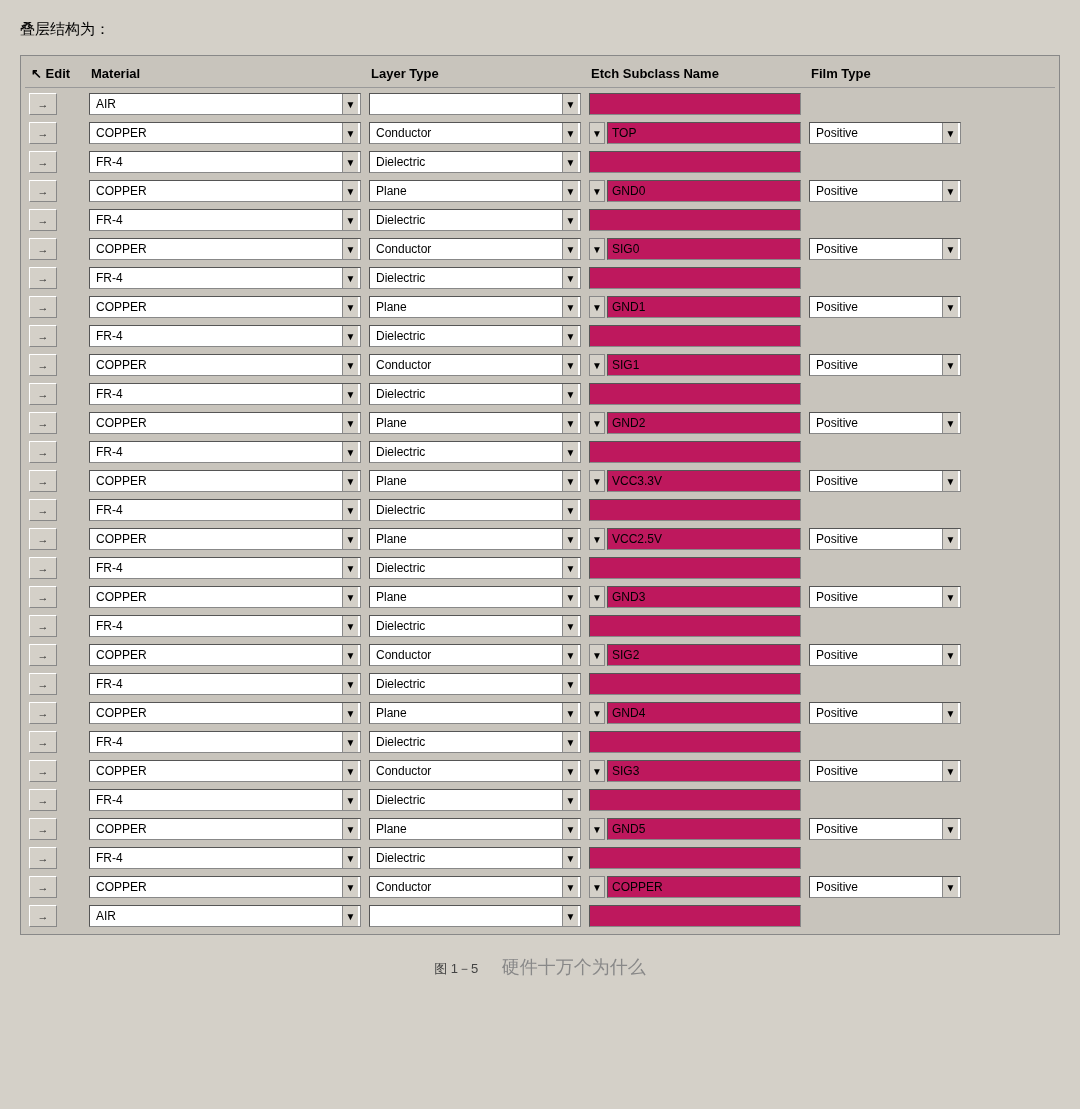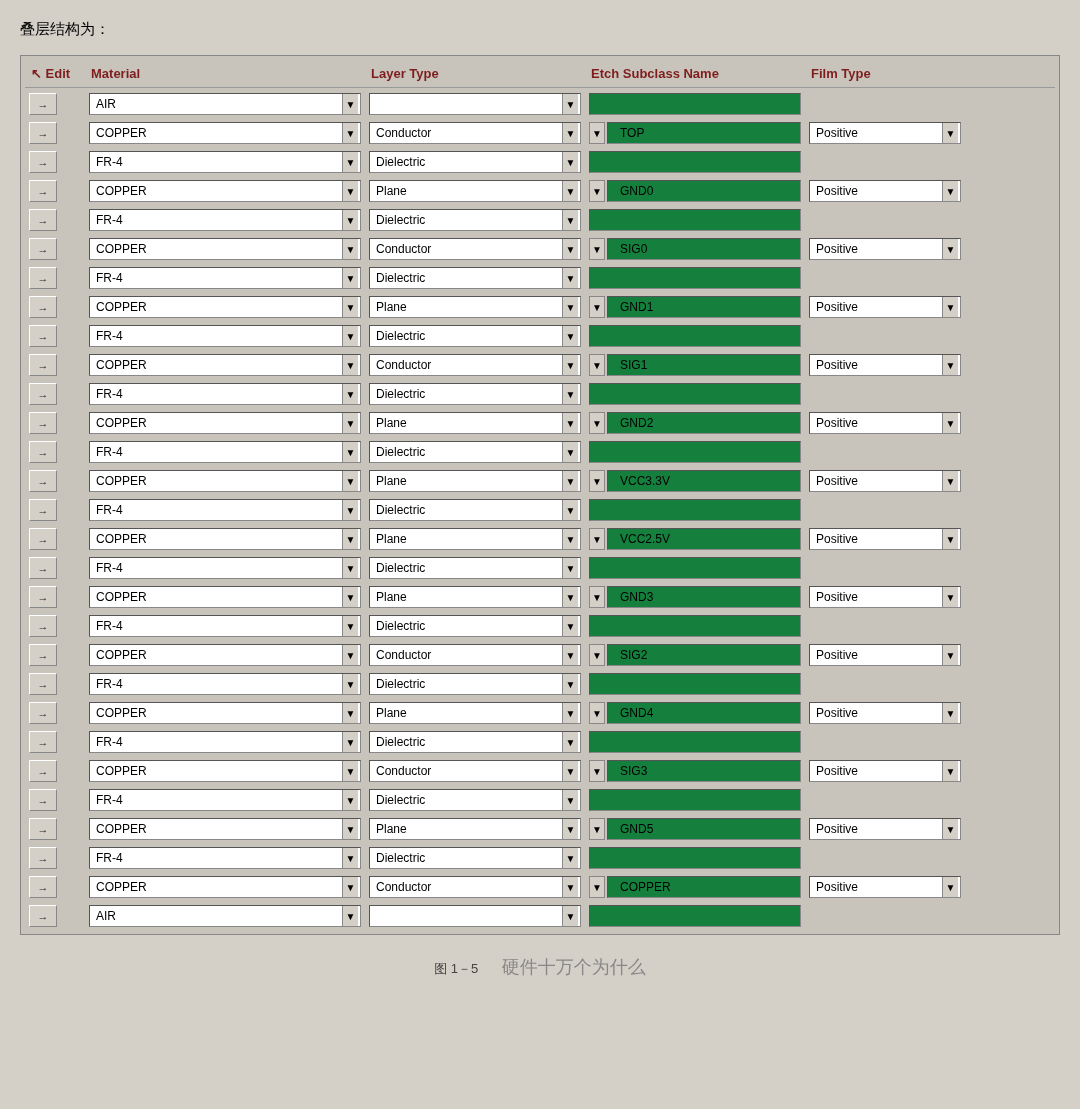--- a/index.html
+++ b/index.html
@@ -18,21 +18,21 @@
       background: #c8c4bc;
       border: 1px solid #888;
       padding: 4px;
     }
     .table-header {
       display: grid;
       grid-template-columns: 60px 280px 220px 220px 160px;
       padding: 4px 2px;
       font-weight: bold;
       font-size: 13px;
-      color: #7f1d1d;
+      color: #000000;
       border-bottom: 1px solid #999;
       margin-bottom: 2px;
     }
     .table-header .col {
       padding: 2px 4px;
     }
     .table-body {
       display: flex;
       flex-direction: column;
       gap: 1px;
@@ -111,28 +111,28 @@
       align-items: center;
       gap: 2px;
       width: 100%;
     }
     .film-cell {
       display: flex;
       gap: 2px;
       width: 100%;
     }
     .etch-text-box {
-      background: #15803d;
+      background: #be185d;
       border: 1px solid #888;
       border-top-color: #555;
       border-left-color: #555;
       height: 22px;
       display: flex;
       align-items: center;
-      padding: 0 12px;
+      padding: 0 4px;
       font-size: 12px;
       flex: 1;
     }
     .footer {
       margin-top: 20px;
       text-align: center;
       color: #444;
       font-size: 13px;
     }
     .footer-caption {

